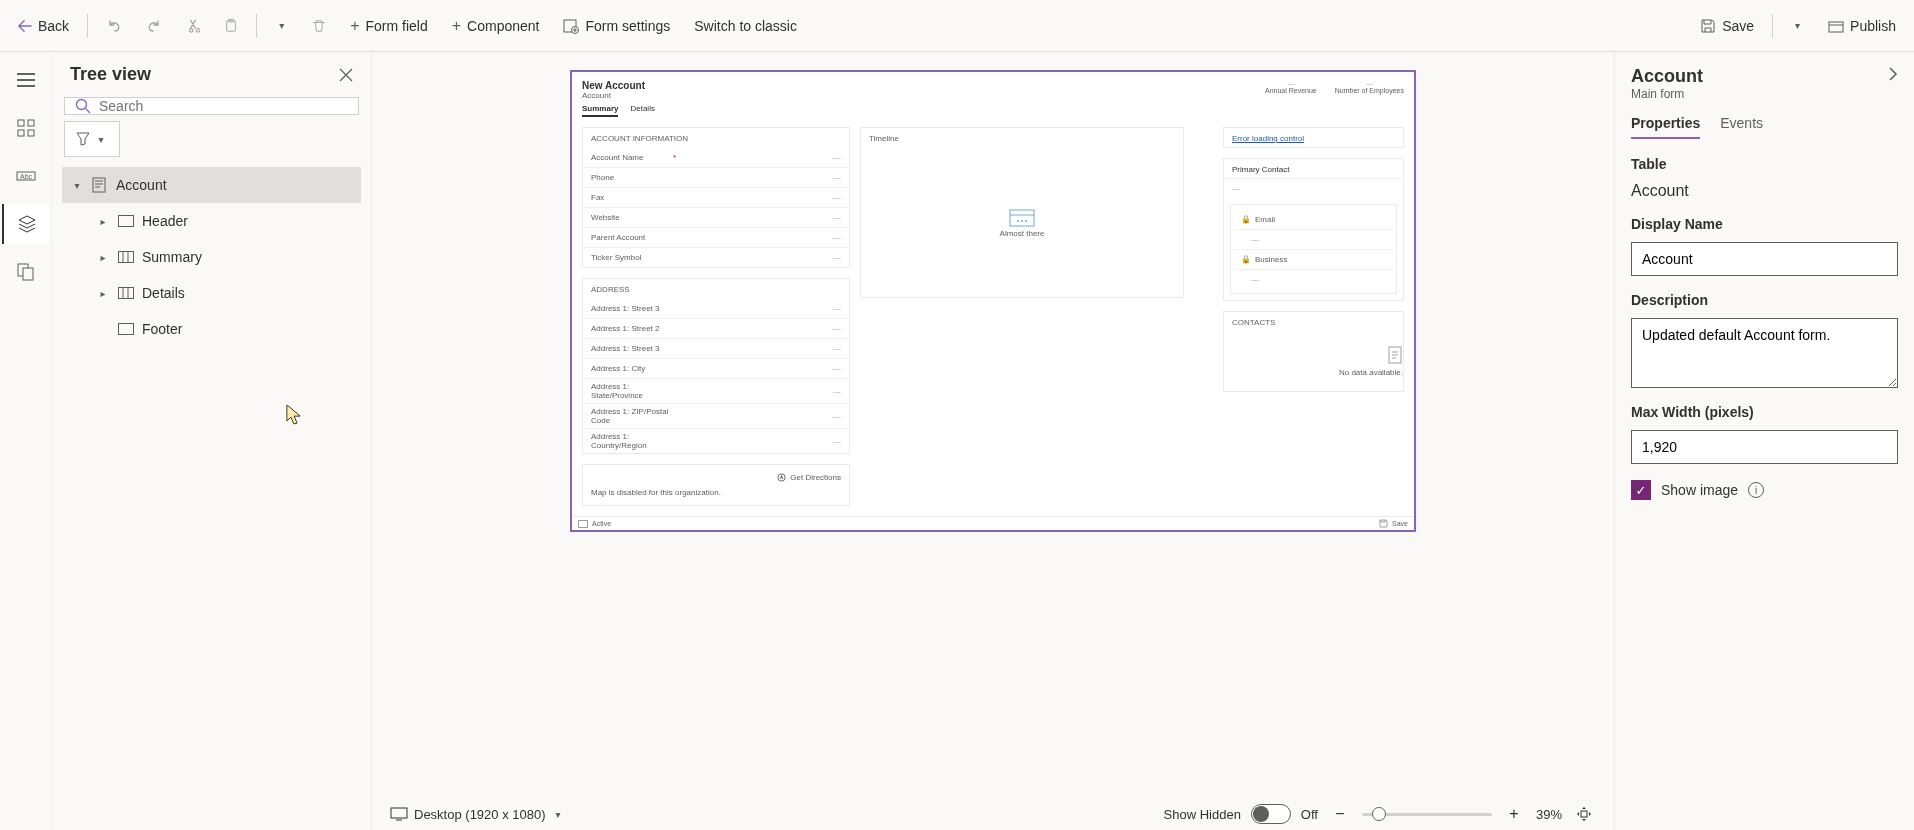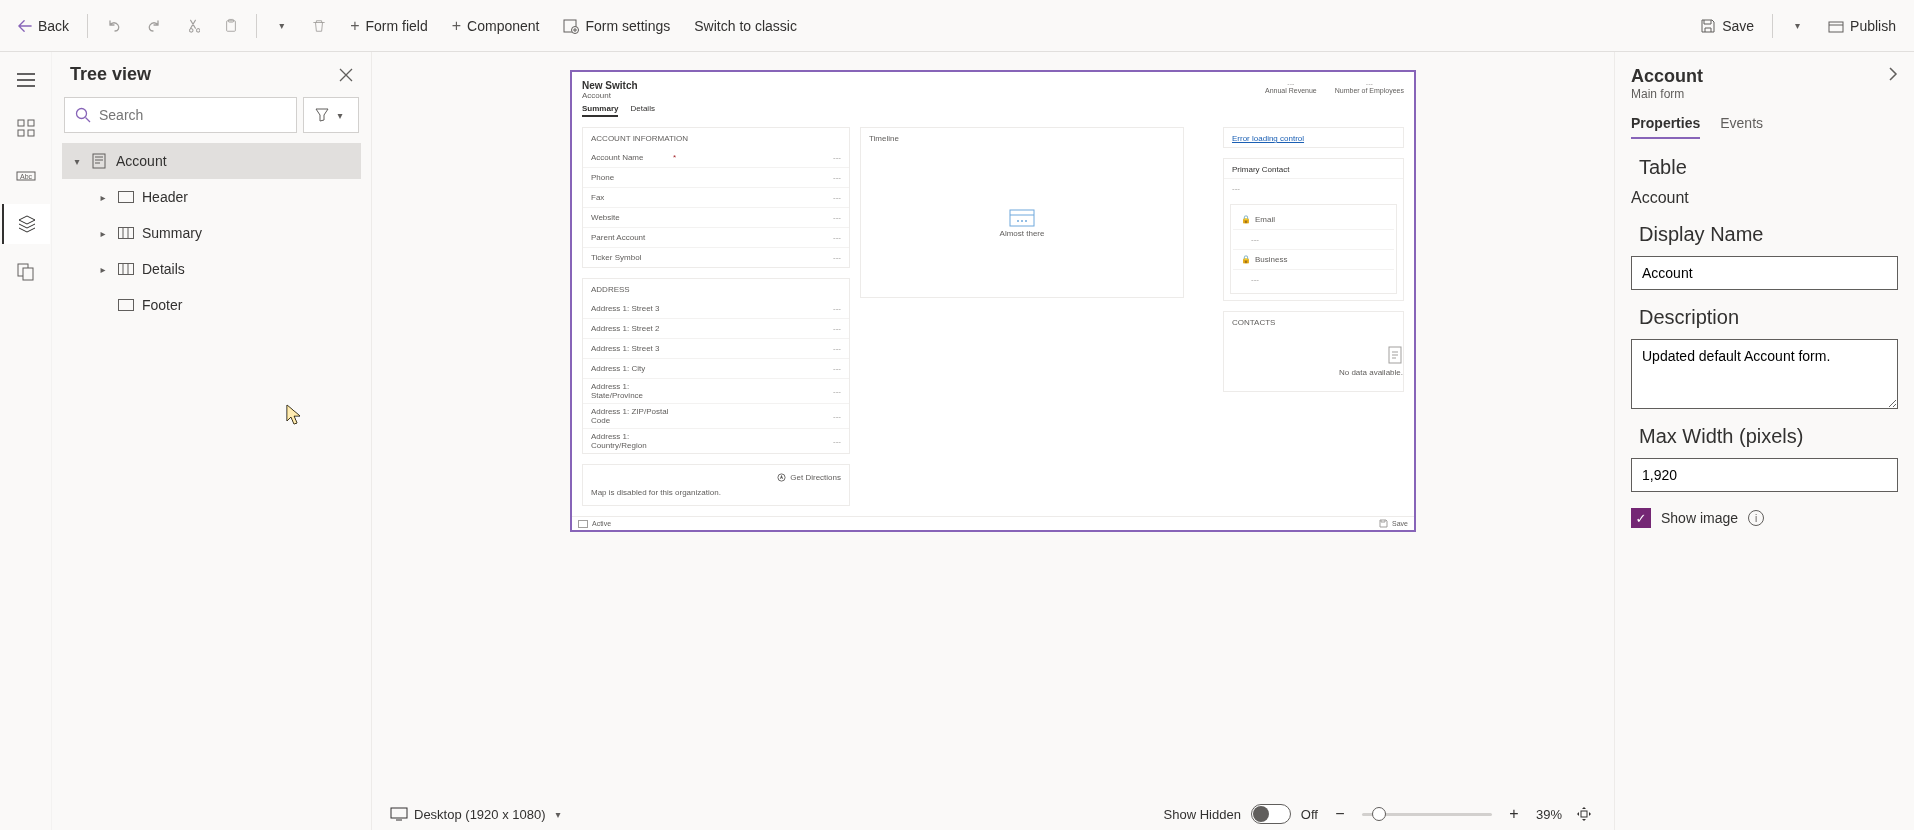--- a/index.html
+++ b/index.html
@@ -20,21 +20,21 @@
 
 .rail { width: 52px; background: #faf9f8; border-right: 1px solid #f3f2f1; display: flex; flex-direction: column; align-items: center; padding-top: 8px; gap: 8px; }
 .rail-item { width: 48px; height: 40px; display: flex; align-items: center; justify-content: center; cursor: pointer; color: #323130; }
 .rail-item.active { background: #fff; border-left: 2px solid #323130; }
 
 
 .tree { width: 320px; background: #faf9f8; border-right: 1px solid #edebe9; padding: 12px 10px; }
 .tree-header { display: flex; align-items: center; justify-content: space-between; margin-bottom: 12px; padding: 0 8px; }
 .tree-title { font-size: 18px; font-weight: 600; color: #323130; }
 .tree-close { font-size: 14px; color: #605e5c; cursor: pointer; }
-.tree-search-row { display: flex; gap: 6px; margin-bottom: 10px; padding: 0 2px; }
+.tree-search-row { display: flex; gap: 6px; margin-bottom: 10px; padding: 0 2px; flex-direction: column; }
 .tree-search { flex: 1; display: flex; align-items: center; gap: 8px; height: 36px; background: #fff; border: 1px solid #d2d0ce; padding: 0 10px; font-size: 14px; color: #605e5c; }
 .tree-search input { border: none; outline: none; flex: 1; font-size: 14px; }
 .tree-filter { width: 56px; height: 36px; border: 1px solid #d2d0ce; background: #fff; display: flex; align-items: center; justify-content: center; gap: 4px; color: #605e5c; cursor: pointer; }
 .tree-list { font-size: 14px; color: #323130; }
 .tree-node { display: flex; align-items: center; gap: 8px; height: 36px; padding: 0 8px; cursor: pointer; }
 .tree-node.selected { background: #e1dfdd; }
 .tree-caret { width: 14px; font-size: 10px; color: #605e5c; text-align: center; }
 .tree-ic { width: 16px; color: #605e5c; display: inline-flex; }
 .tree-indent-1 { padding-left: 34px; }
 
@@ -82,21 +82,21 @@
 
 
 .props { width: 300px; background: #faf9f8; border-left: 1px solid #edebe9; padding: 14px 16px; font-size: 14px; color: #323130; display: flex; flex-direction: column; gap: 10px; overflow-y: auto; }
 .props-hdr { display: flex; align-items: flex-start; }
 .props-title { font-size: 18px; font-weight: 600; }
 .props-sub { font-size: 12px; color: #605e5c; }
 .props-chev { margin-left: auto; font-size: 14px; color: #605e5c; cursor: pointer; }
 .prop-tabs { display: flex; gap: 20px; font-size: 14px; border-bottom: 1px solid transparent; margin-top: 4px; }
 .prop-tab { padding-bottom: 6px; cursor: pointer; color: #605e5c; }
 .prop-tab.active { color: #323130; font-weight: 600; border-bottom: 2px solid #8764b8; }
-.prop-label { font-size: 20px; font-weight: 400; margin-top: 6px; margin-left: 8px; }
+.prop-label { font-size: 14px; font-weight: 700; margin-top: 6px; }
 .prop-static { font-size: 16px; }
 .prop-input { width: 100%; height: 34px; border: 1px solid #605e5c; background: #fff; padding: 0 10px; font-size: 14px; outline: none; }
 .prop-textarea { width: 100%; height: 70px; border: 1px solid #605e5c; background: #fff; padding: 8px 10px; font-size: 14px; resize: both; outline: none; }
 .prop-check-row { display: flex; align-items: center; gap: 10px; margin-top: 6px; }
 .prop-check { width: 20px; height: 20px; background: #742774; display: flex; align-items: center; justify-content: center; color: #fff; font-size: 13px; cursor: pointer; }
 .info-ic { width: 16px; height: 16px; border: 1px solid #605e5c; border-radius: 50%; font-size: 10px; display: flex; align-items: center; justify-content: center; color: #605e5c; cursor: pointer; }
 
 svg { display: block; }
 
 
@@ -294,21 +294,21 @@
         <span>Footer</span>
       </div>
     </div>
   </div>
 
   <div class="canvas-wrap">
     <div class="canvas-scroll">
       <div class="canvas">
         <div class="canvas-hdr">
           <div>
-            <div class="ch-title">New Switch</div>
+            <div class="ch-title">New Account</div>
             <div class="ch-sub">Account</div>
           </div>
           <div class="ch-metrics">
             <div>
                 <div class="mv">---</div>
                 <div>Annual Revenue</div>
               </div>
             <div>
                 <div class="mv">---</div>
                 <div>Number of Employees</div>

